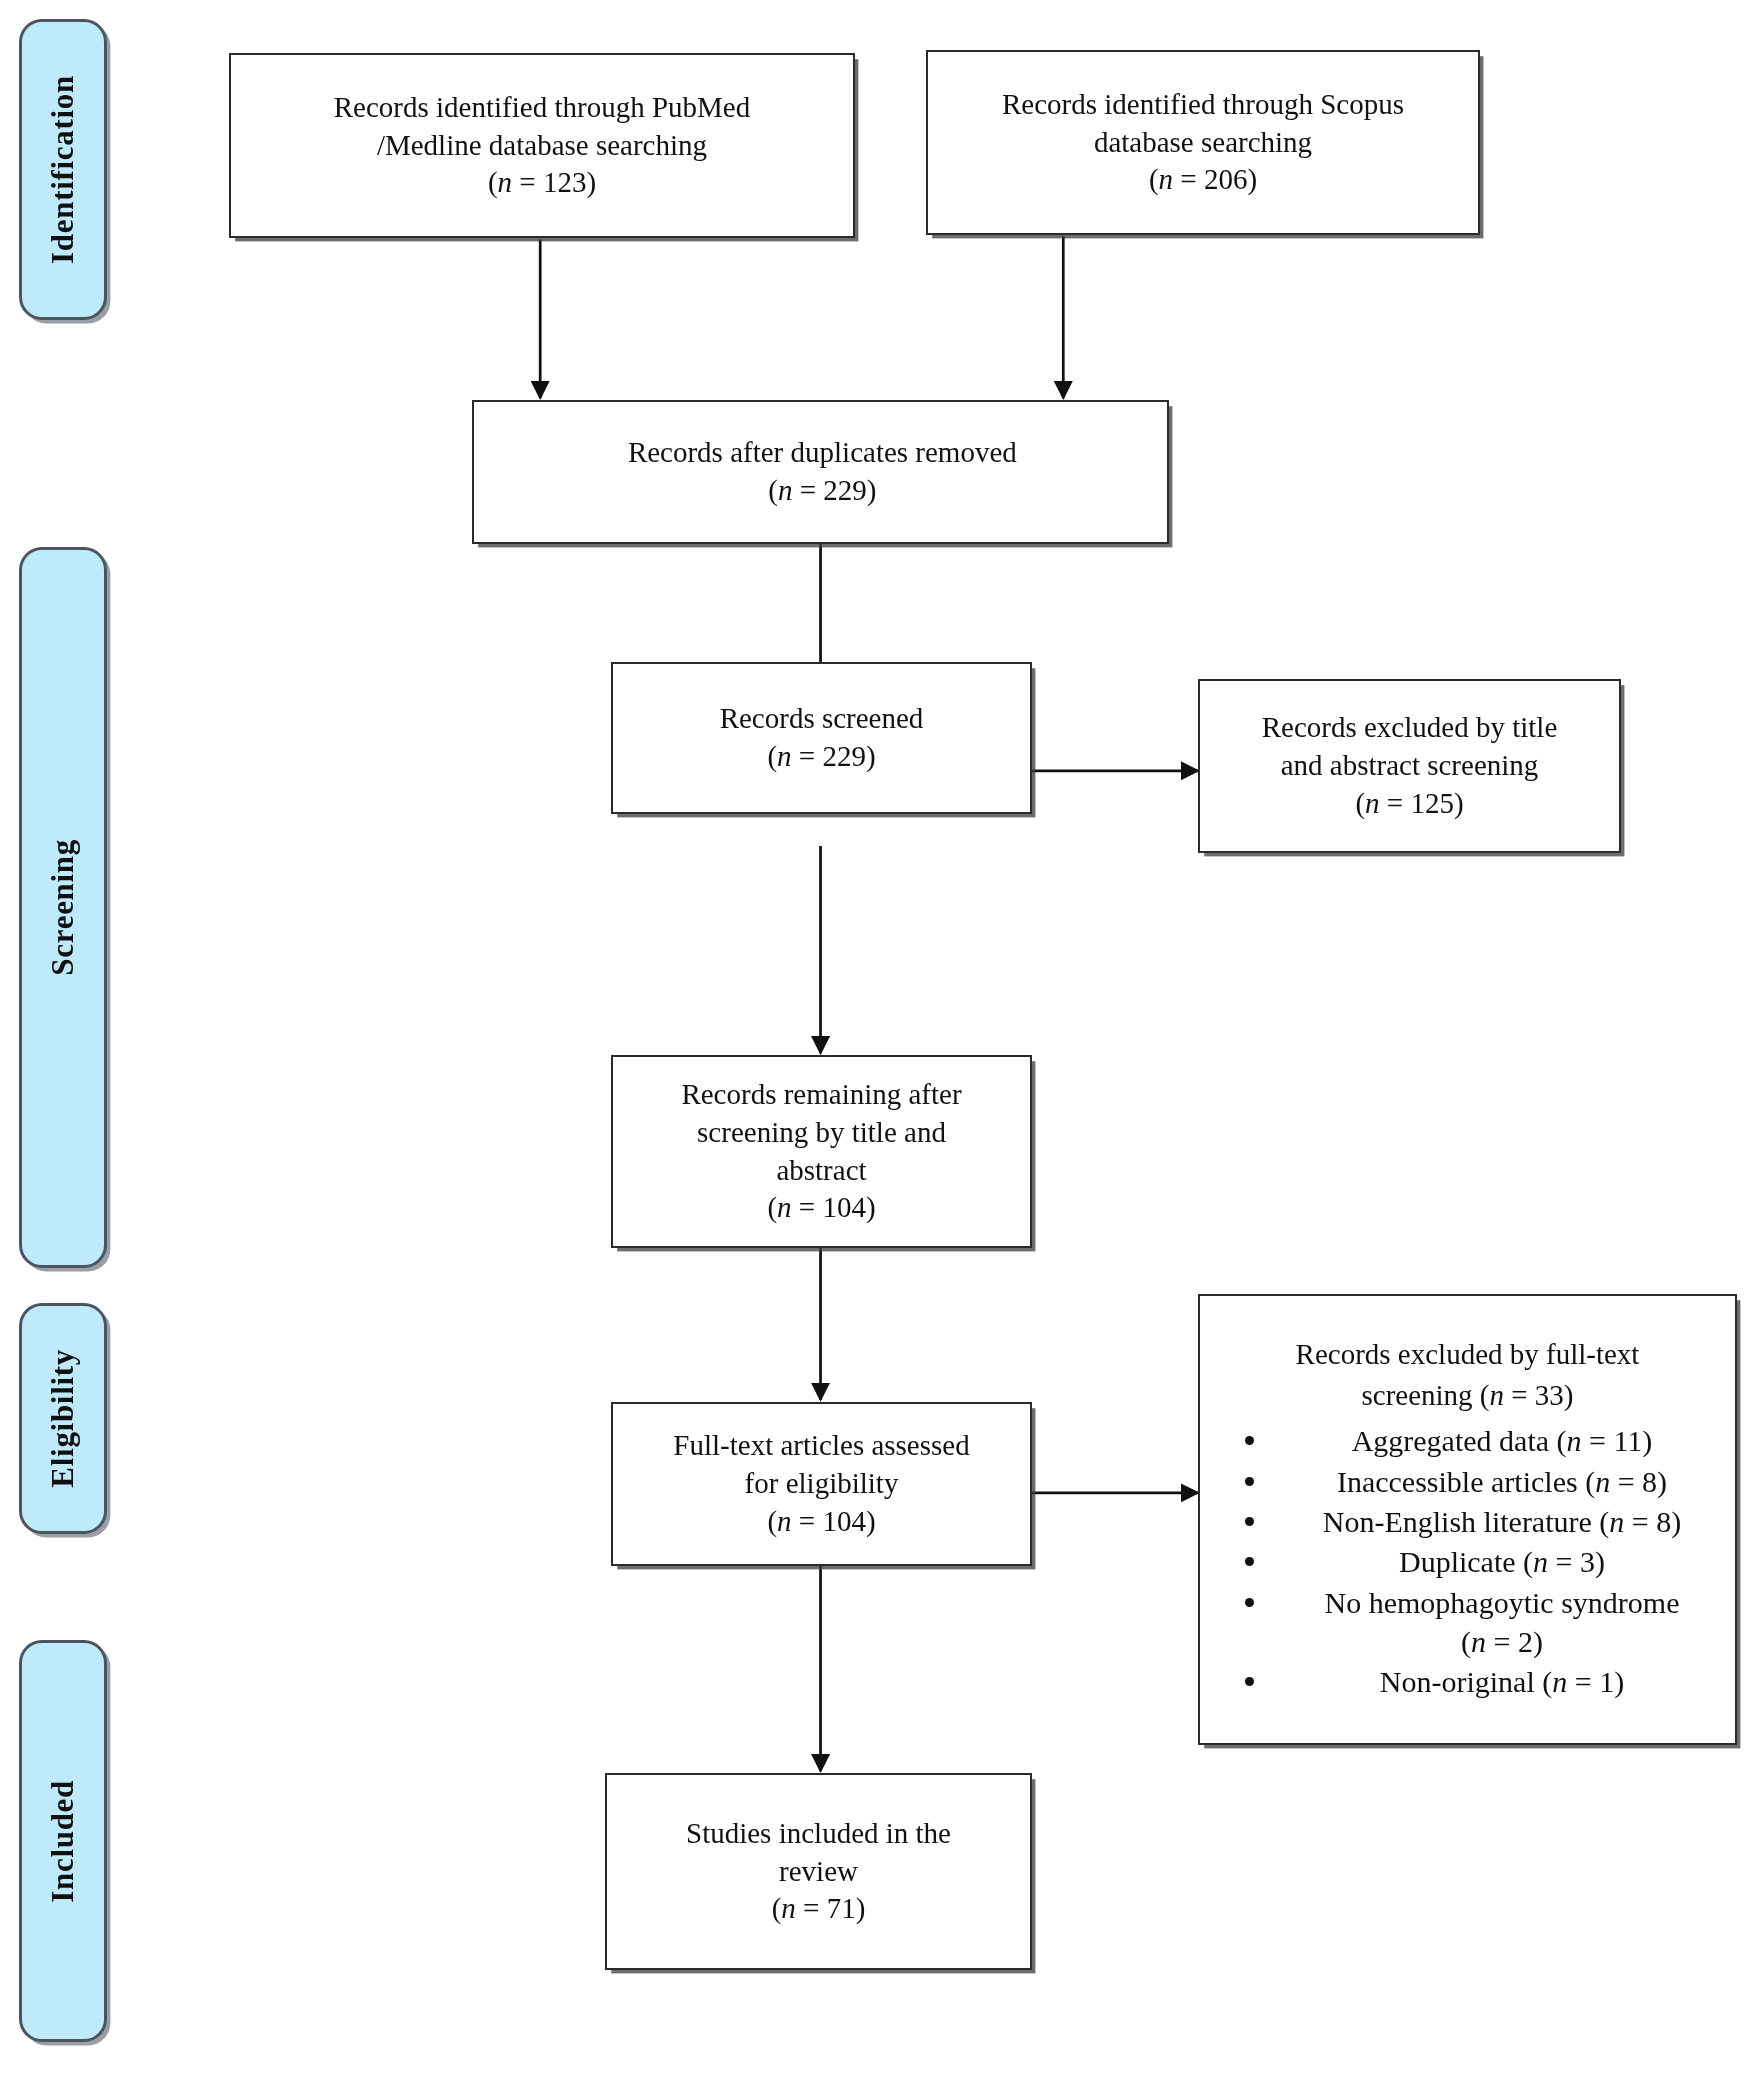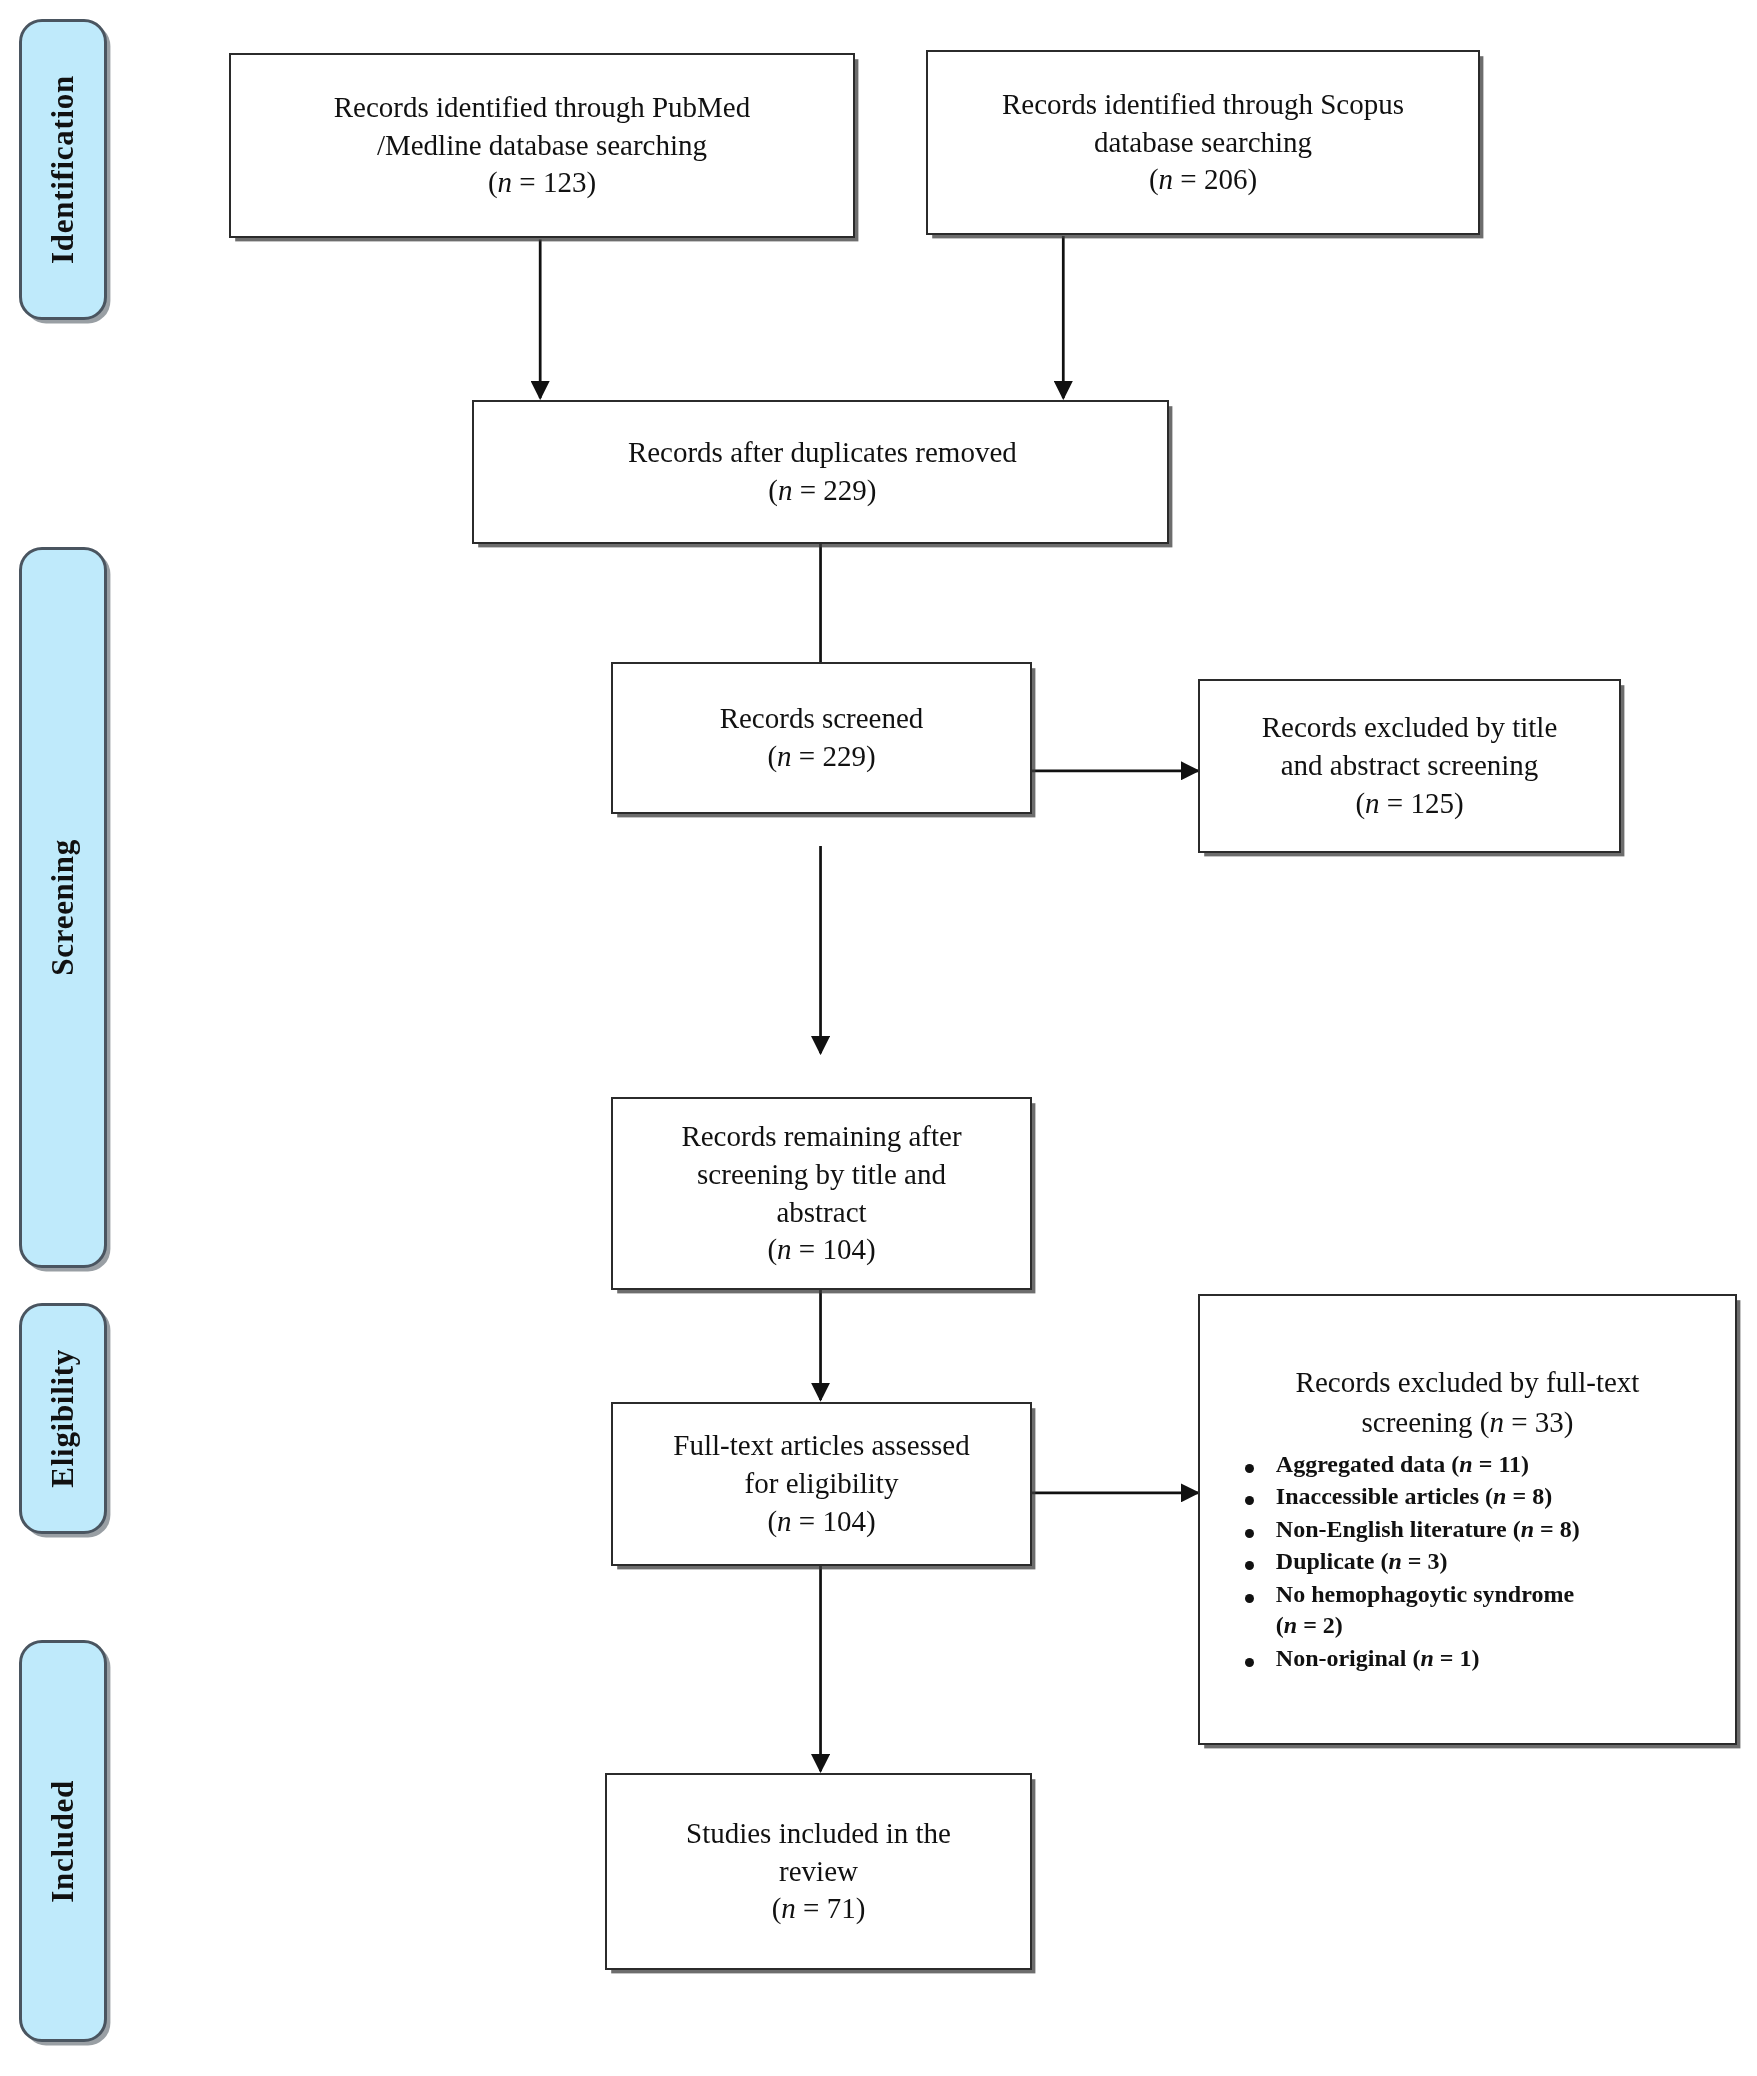--- a/index.html
+++ b/index.html
@@ -55,25 +55,24 @@
   .excl-inner{width:100%;}
   .excl-head{
     text-align:center;font-size:29px;line-height:1.30;color:#111;
     margin-bottom:2.7px;
   }
   ul.excl-list{
     margin:0;padding:0 0 0 38px;list-style:none;
   }
   ul.excl-list li{
     position:relative;
-    font-size:24px;line-height:1.30;color:#111;
+    font-size:30px;line-height:1.30;color:#111;
     margin:0 0 1.4px 0;
     padding-left:31px;
-    text-align:left;
-    font-weight:bold;
+    text-align:center;
   }
   ul.excl-list li::before{
     content:"";
     position:absolute;left:0;top:15px;
     width:9px;height:9px;border-radius:50%;
     background:#111;
   }
 
   
   svg.links{position:absolute;left:0;top:0;width:1758px;height:2077px;pointer-events:none;}
@@ -154,21 +153,21 @@
   </div>
 
   <div class="pbox" style="left:1198px;top:679px;width:423px;height:174px;">
     <div class="txt">
       <div>Records excluded by title</div>
       <div>and abstract screening</div>
       <div>(<i class="nv">n</i> = <span>125</span>)</div>
     </div>
   </div>
 
-  <div class="pbox" style="left:611px;top:1055px;width:421px;height:193px;margin-top:42px;">
+  <div class="pbox" style="left:611px;top:1055px;width:421px;height:193px;">
     <div class="txt">
       <div>Records remaining after</div>
       <div>screening by title and</div>
       <div>abstract</div>
       <div>(<i class="nv">n</i> = <span>104</span>)</div>
     </div>
   </div>
 
   <div class="pbox" style="left:611px;top:1402px;width:421px;height:164px;">
     <div class="txt">

